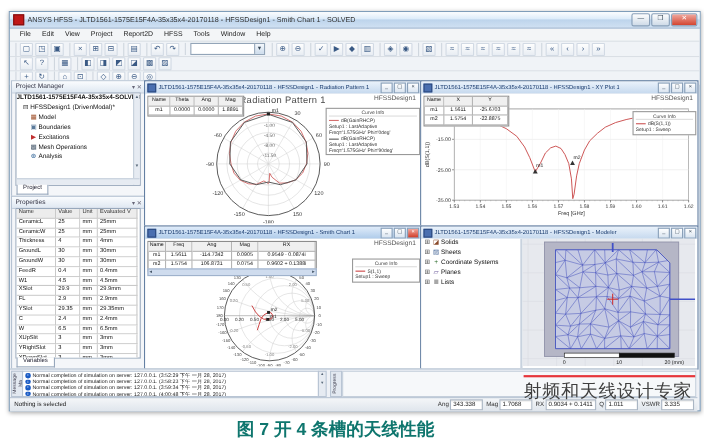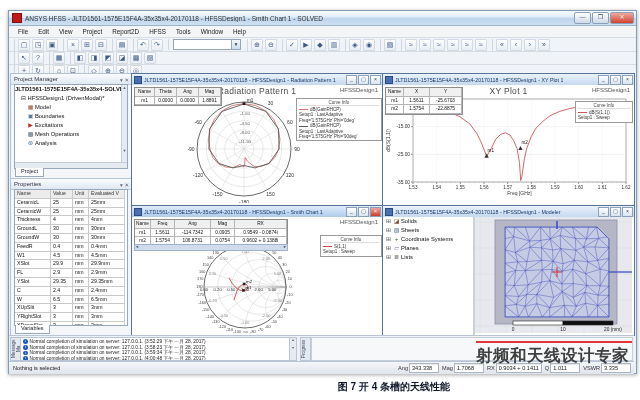--- a/index.html
+++ b/index.html
@@ -71,25 +71,25 @@
   .micon{display:inline-block;width:4.6px;height:4.6px;background:#1a5bc4;color:#fff;border-radius:50%;font-size:3.6px;line-height:4.6px;text-align:center;margin:0 2px;vertical-align:middle}
   .msgscroll{position:absolute;left:280px;top:1px;width:6px;bottom:1px;background:#e6ebf2;border:1px solid #b9c5d4;font-size:3.6px;color:#567;text-align:center}
   .progpanel{position:absolute;left:302px;right:1px;top:1px;bottom:1px;background:#f6f8fa;border:1px solid #c5cfdb}
   
   .statusbar{position:absolute;left:0;top:350px;width:625px;height:12px;background:linear-gradient(#f4f6f8,#dfe5ec);border-top:1px solid #b9c5d4;font-size:5.6px;color:#222;display:flex;align-items:center}
   .sleft{padding-left:4px;flex:1}
   .sfield{display:flex;align-items:center;margin-right:3px}
   .sfield .lab{margin-right:1px;color:#333}
   .sfield .val{min-width:24px;height:8px;line-height:8px;background:#fff;border:1px solid #aab6c4;padding:0 2px;box-shadow:inset 0 1px 1px rgba(0,0,0,.1);white-space:nowrap;overflow:hidden}
   
-  .caption{position:absolute;left:160px;top:380px;width:290px;text-align:right;font-size:10px;font-weight:bold;color:#0f172a}
+  .caption{position:absolute;left:160px;top:380px;width:290px;text-align:center;font-size:16px;font-weight:bold;color:#0f766e}
   .wmark{position:absolute;right:2px;top:340px;width:162px;text-align:left;z-index:50}
   .wm1{font-size:26px;font-weight:bold;color:#e6353a;letter-spacing:1px;line-height:26px;text-shadow:1px 1px 0 rgba(230,53,58,.35)}
   .wmrule{height:2px;background:#e6353a;margin:1px 0 2px 0;width:156px}
-  .wm2{font-family:"Liberation Serif",serif;font-size:16.5px;font-weight:bold;color:#3f3f3f;letter-spacing:.5px}
+  .wm2{font-family:"Liberation Serif",serif;font-size:16.5px;font-weight:normal;color:#3f3f3f;letter-spacing:.5px}
   svg text{font-family:"Liberation Sans",sans-serif}
 </style>
 </head>
 <body>
 
 <div id="app">
   <div class="titlebar">
     <span class="appicon"></span>
     <span class="apptitle">ANSYS HFSS - JLTD1561-1575E15F4A-35x35x4-20170118 - HFSSDesign1 - Smith Chart 1 - SOLVED</span>
     <span class="winbtns">
@@ -367,21 +367,20 @@
         <div class="cwtitle">
           <span class="cwicon"></span>
           <span class="cwt">JLTD1561-1575E15F4A-35x35x4-20170118 - HFSSDesign1 - XY Plot 1</span>
           <span class="cwbtns">
               <span class="cwb">_</span>
               <span class="cwb">▢</span>
               <span class="cwb close">×</span>
             </span>
         </div>
         <div class="cwbody" id="xy-body">
-          <div class="ctitle">XY Plot 1</div>
           <div class="cdesign">HFSSDesign1</div>
         <svg width="249" height="118" viewBox="0 0 249 118">
               <rect x="30" y="14" width="213" height="83" fill="#fff" stroke="#777" stroke-width="0.7"></rect>
               <line x1="30" y1="14" x2="243" y2="14" stroke="#e4e4e4" stroke-width="0.5"></line>
               <line x1="28" y1="14" x2="30" y2="14" stroke="#555" stroke-width="0.6"></line>
               <text x="27" y="15.8" font-size="4.8" fill="#333" text-anchor="end">-5.00</text>
               <line x1="30" y1="41.666666666666664" x2="243" y2="41.666666666666664" stroke="#e4e4e4" stroke-width="0.5"></line>
               <line x1="28" y1="41.666666666666664" x2="30" y2="41.666666666666664" stroke="#555" stroke-width="0.6"></line>
               <text x="27" y="43.46666666666666" font-size="4.8" fill="#333" text-anchor="end">-15.00</text>
               <line x1="30" y1="69.33333333333333" x2="243" y2="69.33333333333333" stroke="#e4e4e4" stroke-width="0.5"></line>

